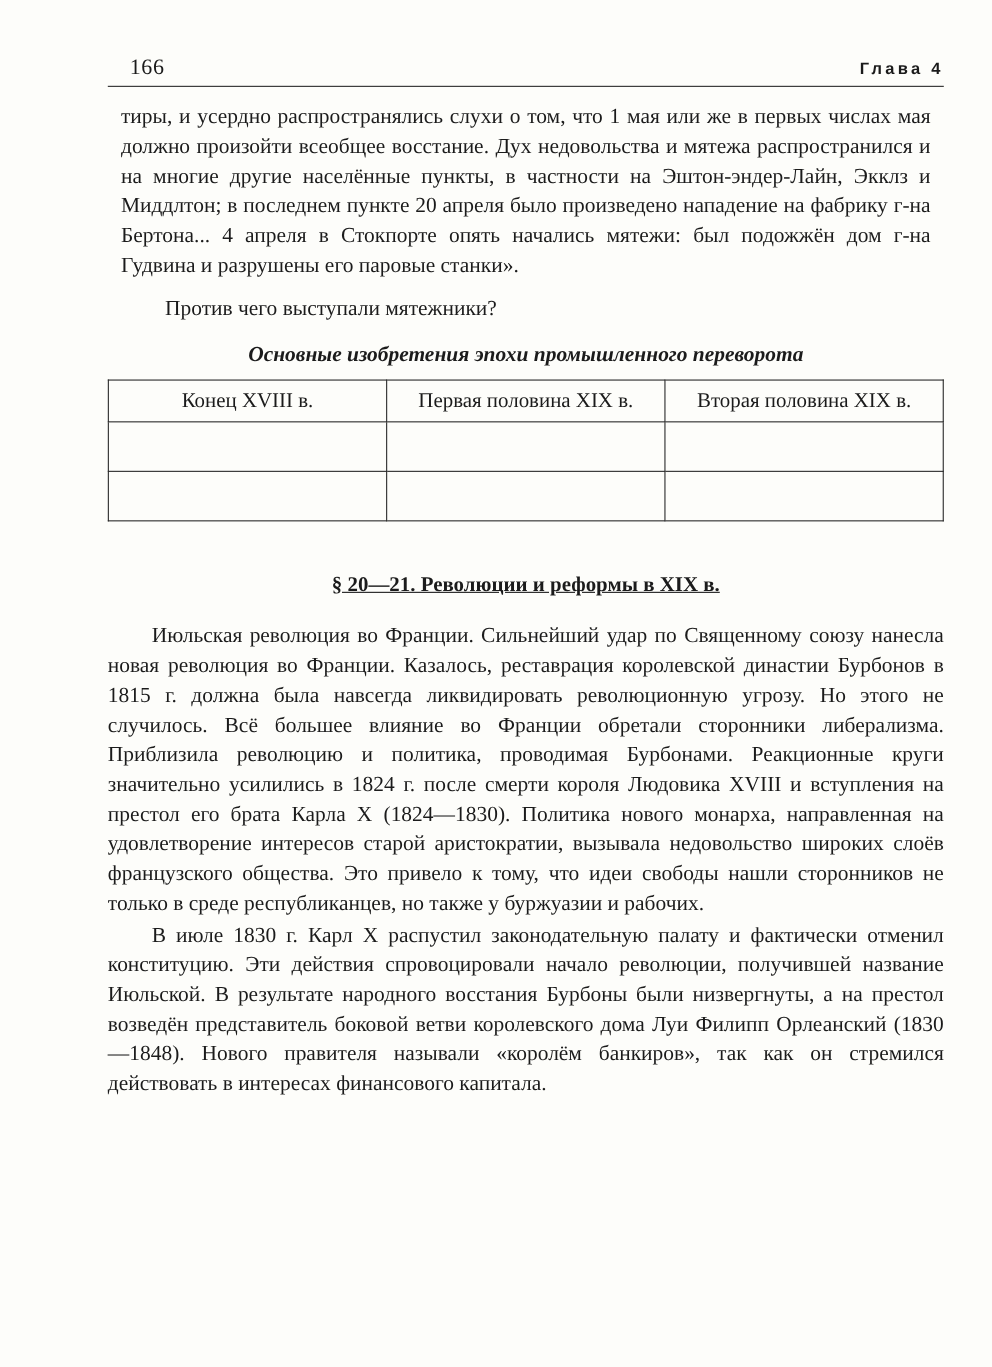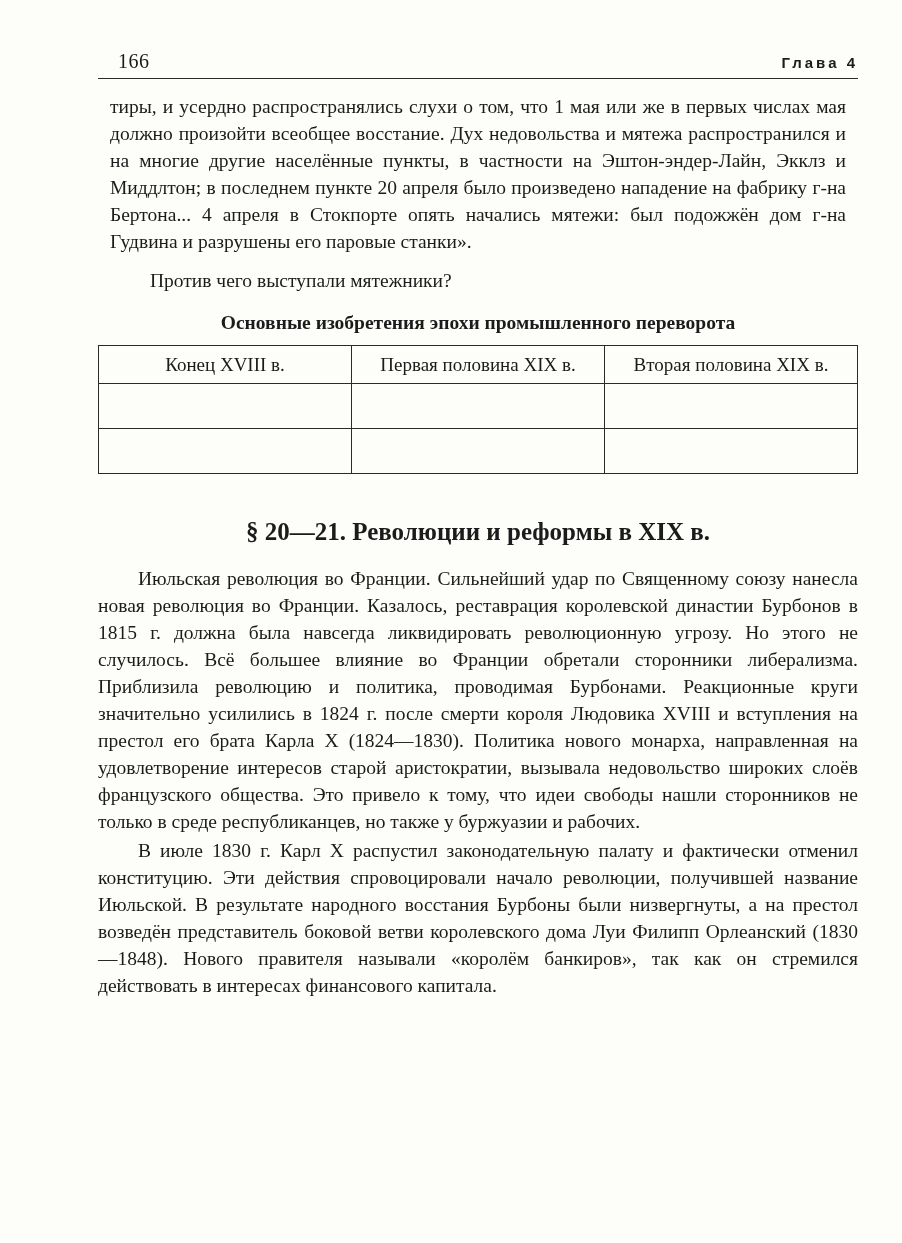--- a/index.html
+++ b/index.html
@@ -57,20 +57,21 @@
   .indent { text-indent: 40px; }
   .q { margin-top: 9px; }
   .task { margin-top: 9px; }
   
   .table-title {
     margin: 16px 0 10px 0;
     text-align: center;
     font-weight: bold;
     font-size: 19.5px;
     line-height: 25px;
+    font-style: italic;
   }
   table.inventions {
     width: 100%;
     border-collapse: collapse;
     table-layout: fixed;
   }
   table.inventions th,
   table.inventions td {
     border: 1.4px solid #2a2a2a;
     font-weight: normal;
@@ -79,22 +80,23 @@
     vertical-align: middle;
     padding: 0 6px;
   }
   table.inventions th { height: 37px; }
   table.inventions td { height: 44px; }
   
   .section-heading {
     margin: 44px 0 20px 0;
     text-align: center;
     font-weight: bold;
-    font-size: 25px;
+    font-size: 19px;
     line-height: 27px;
+    text-decoration: underline;
   }
   .para { margin: 0; }
   .para + .para { margin-top: 2px; }
   .lead { font-weight: normal; }
 </style>
 </head>
 <body>
 
 <div class="page">
 

